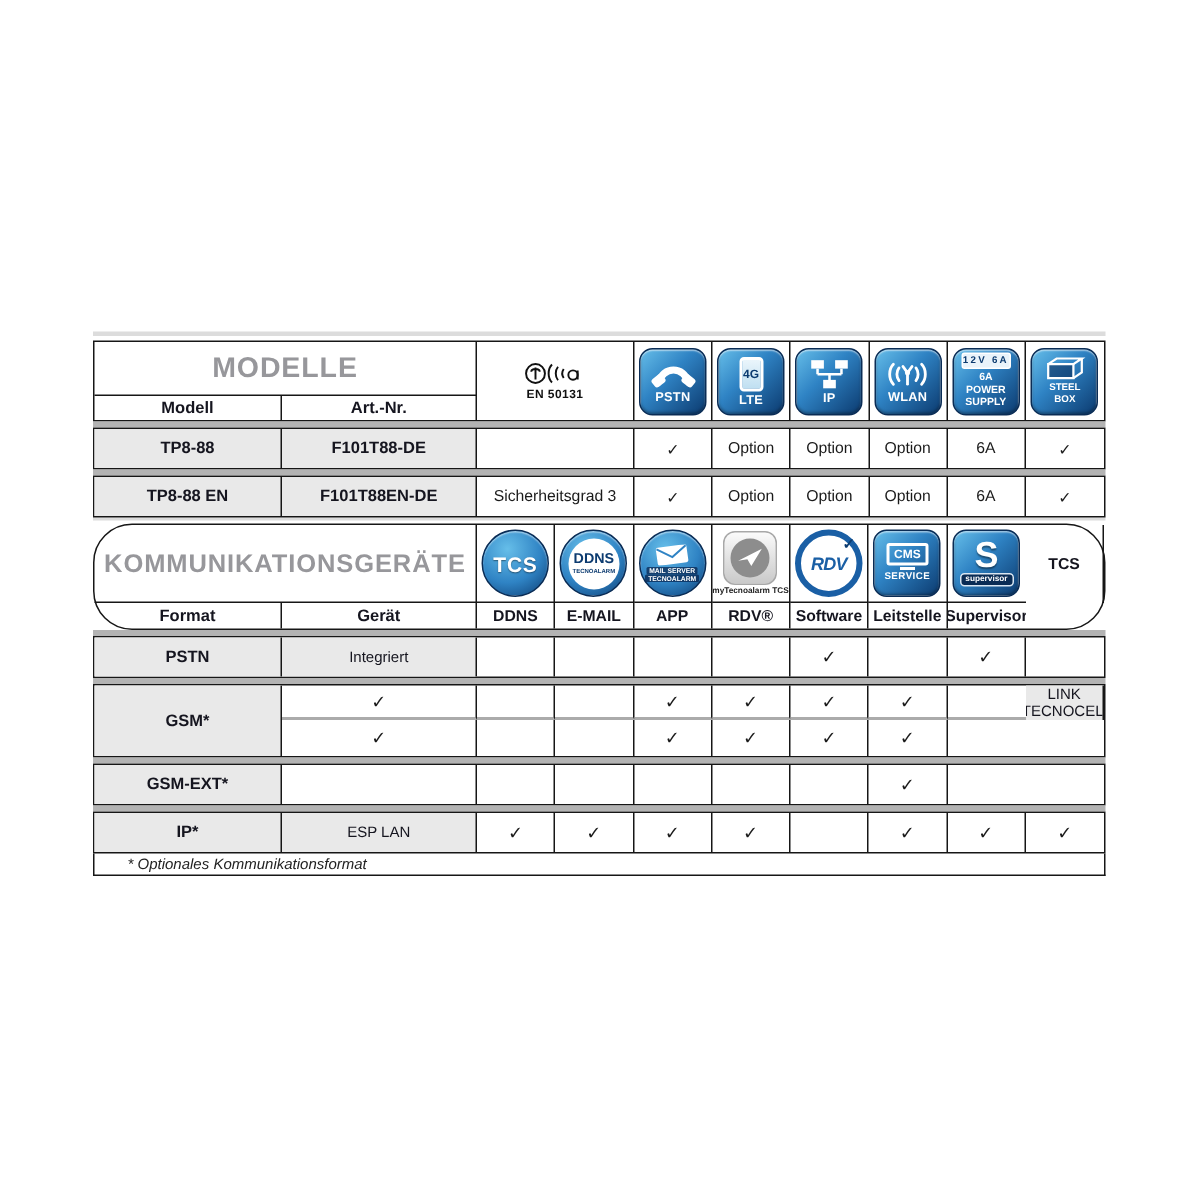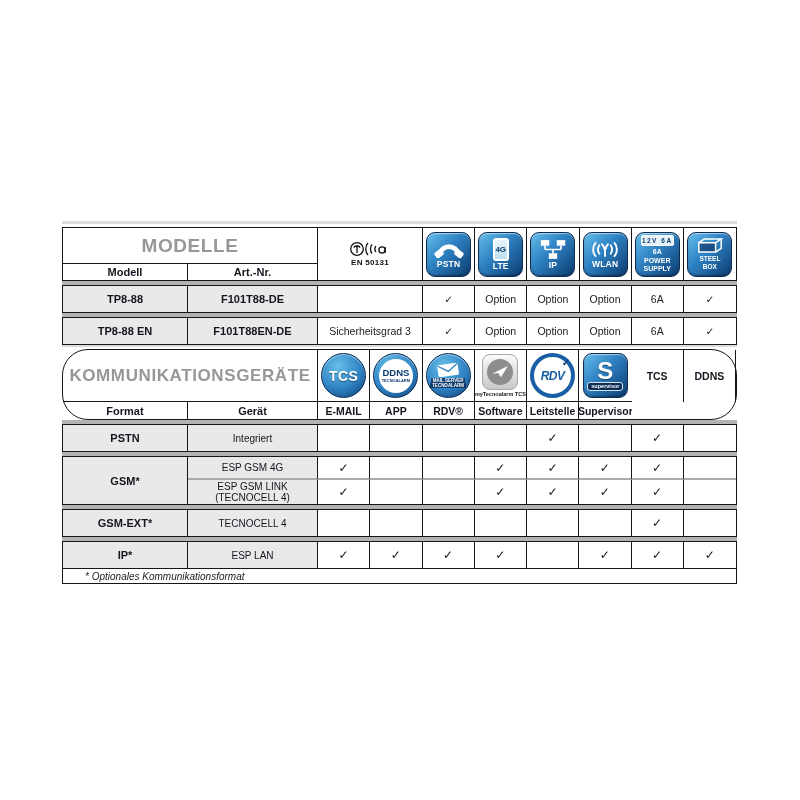--- a/index.html
+++ b/index.html
@@ -258,20 +258,27 @@
           </div>
           <span class="appcap">myTecnoalarm TCS</span>
         </div>
       </div>
       <div class="cell bb" style="grid-row:1">
         <div class="rdvc">
           <span class="rdvtxt">RDV</span>
           <span class="rdvchk">✓</span>
         </div>
       </div>
+      <div class="cell bb" style="grid-row:1">
+        <div class="icsq">
+          <div class="mon">CMS</div>
+          <div class="monstand"></div>
+          <span class="svc">SERVICE</span>
+        </div>
+      </div>
       <div class="cell bb nbr" style="grid-row:1">
         <div class="icsq">
           <span class="bigS">S</span>
           <span class="svbadge">supervisor</span>
         </div>
       </div>
 
       <div class="cell sub s1">Format</div>
       <div class="cell sub s2">Gerät</div>
       <div class="cell collbl">TCS</div>
@@ -296,21 +303,20 @@
       <div class="cell chk">✓</div>
       <div class="cell chk"></div>
       <div class="cell chk">✓</div>
       <div class="cell chk nbr"></div>
     </div>
 
     <div class="band"></div>
 
     <div class="box g2 gsmbox">
       <div class="cell gray lbl span2">GSM*</div>
-      <div class="cell gray ger thin">ESP GSM 4G</div>
       <div class="cell chk thin">✓</div>
       <div class="cell chk thin"></div>
       <div class="cell chk thin"></div>
       <div class="cell chk thin">✓</div>
       <div class="cell chk thin">✓</div>
       <div class="cell chk thin">✓</div>
       <div class="cell chk thin">✓</div>
       <div class="cell chk thin nbr"></div>
       <div class="cell gray ger">ESP GSM LINK (TECNOCELL 4)</div>
       <div class="cell chk">✓</div>
@@ -320,21 +326,20 @@
       <div class="cell chk">✓</div>
       <div class="cell chk">✓</div>
       <div class="cell chk">✓</div>
       <div class="cell chk nbr"></div>
     </div>
 
     <div class="band"></div>
 
     <div class="box g2 drow">
       <div class="cell gray lbl">GSM-EXT*</div>
-      <div class="cell gray ger">TECNOCELL 4</div>
       <div class="cell chk"></div>
       <div class="cell chk"></div>
       <div class="cell chk"></div>
       <div class="cell chk"></div>
       <div class="cell chk"></div>
       <div class="cell chk"></div>
       <div class="cell chk">✓</div>
       <div class="cell chk nbr"></div>
     </div>
 

